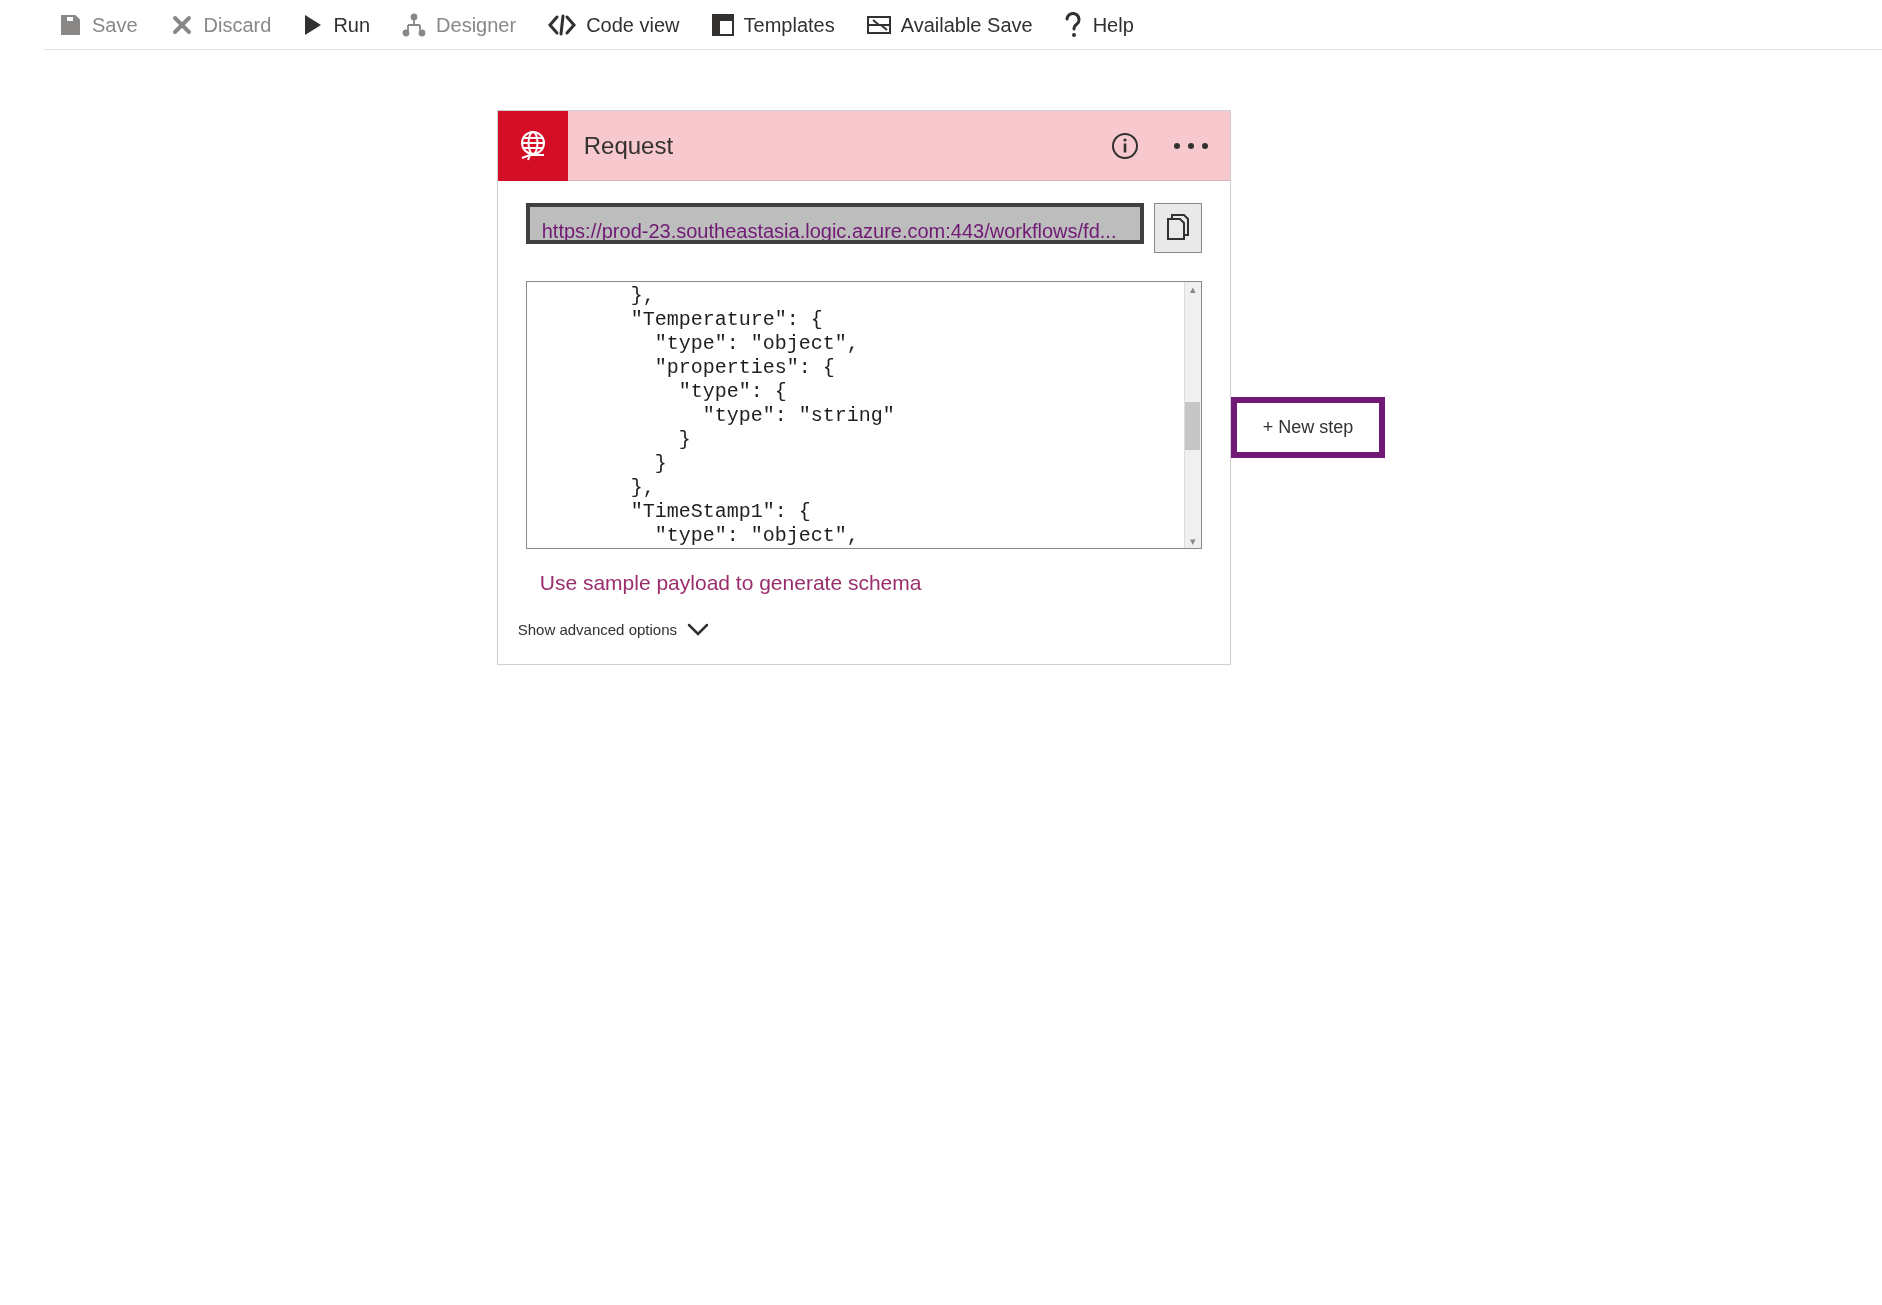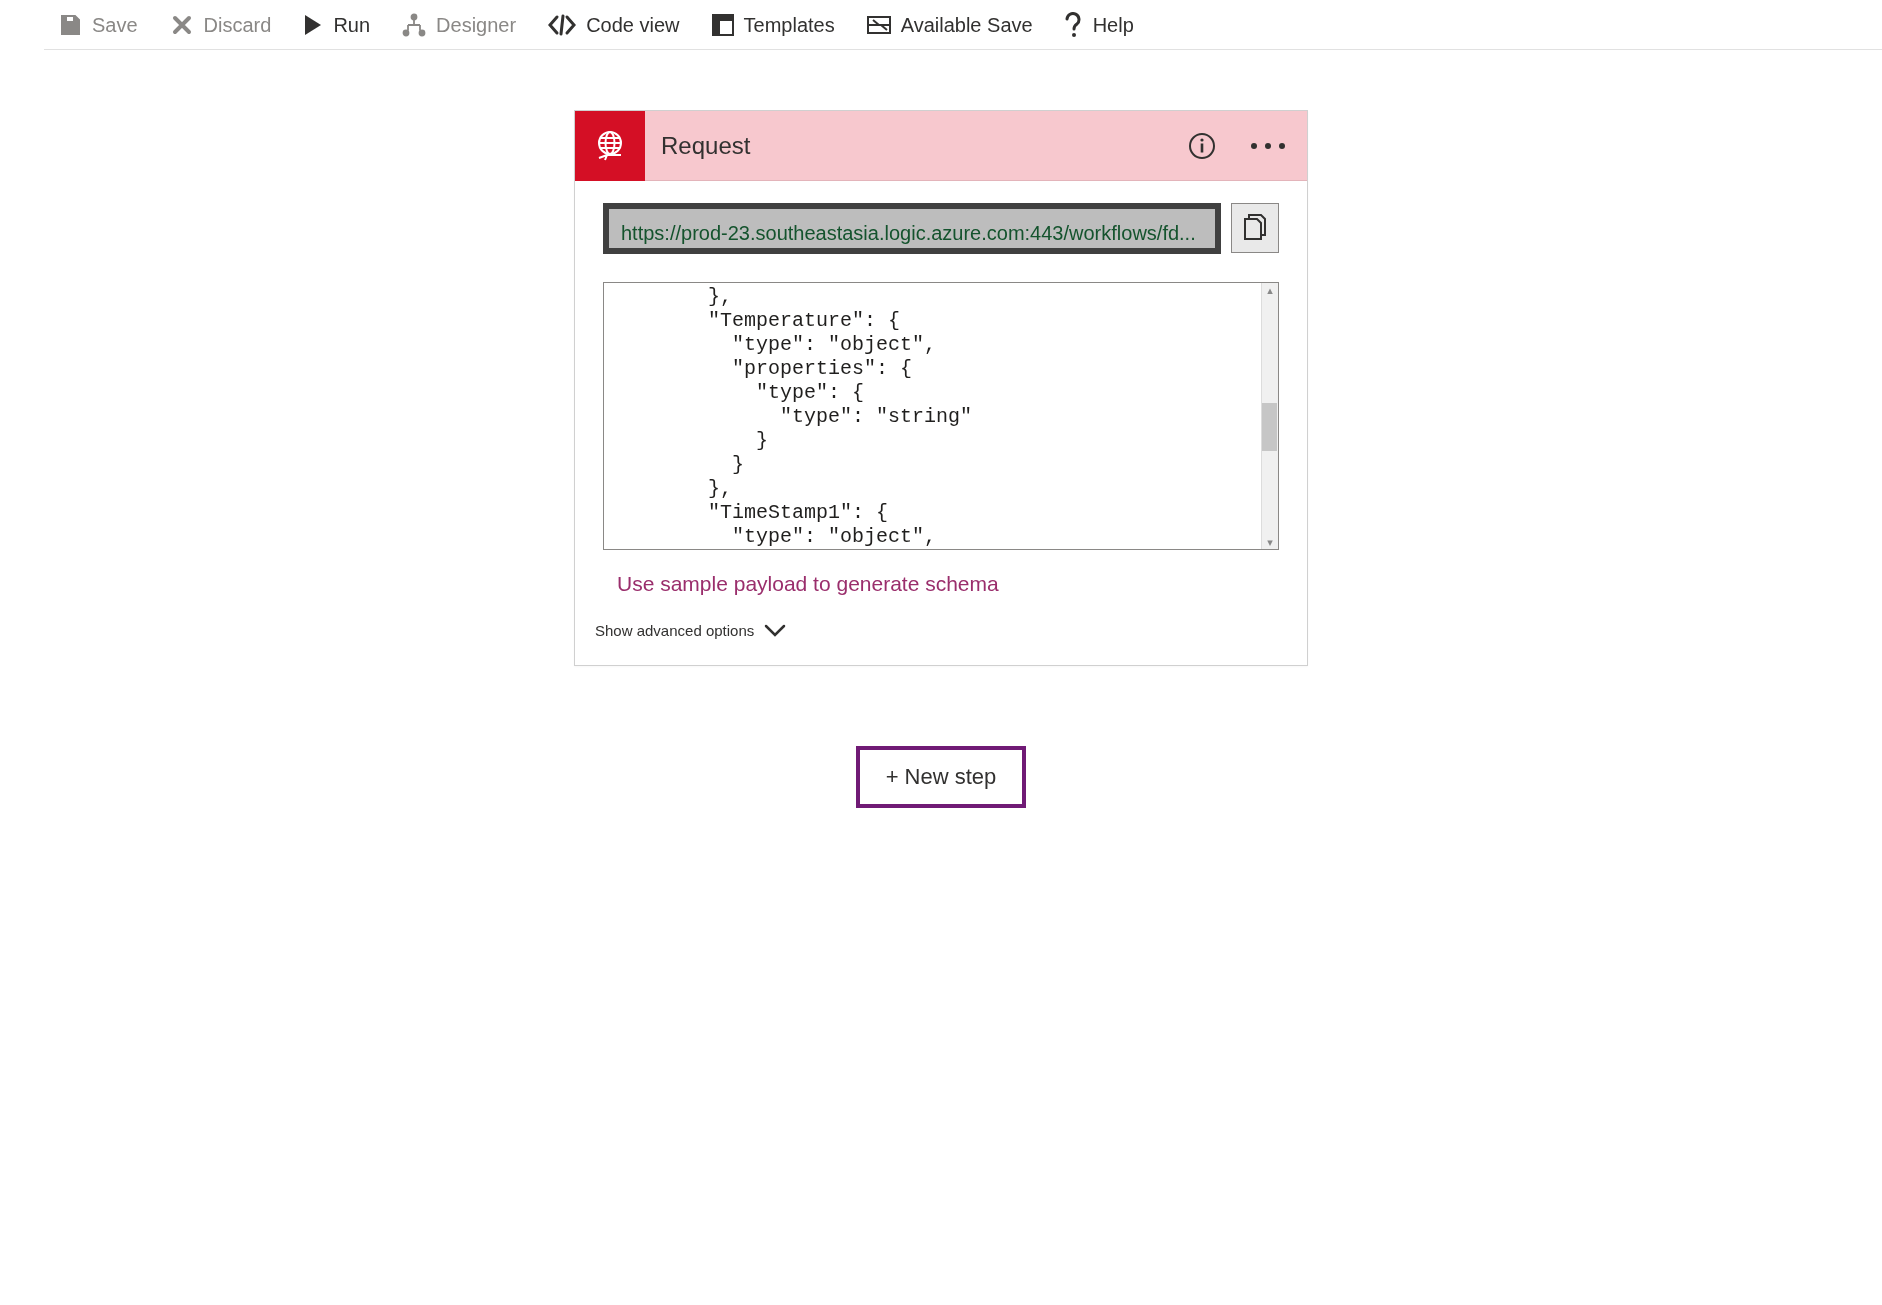--- a/index.html
+++ b/index.html
@@ -99,24 +99,24 @@
     font-weight: 400;
     color: #323130;
     margin: 10px 0 12px 0;
   }
   .url-row {
     display:flex; gap:10px; align-items:stretch;
     margin-bottom: 28px;
   }
   .url-input {
     flex: 1 1 auto;
-    height: 51px;
-    border: 6px solid #404040;
+    height: 41px;
+    border: 4px solid #404040;
     background: #bdbdbd;
-    color: #14532d;
+    color: #701a75;
     font-size: 20px;
     font-family: inherit;
     padding: 0 12px;
     white-space: nowrap;
     overflow: hidden;
     text-overflow: ellipsis;
     line-height: 48px;
   }
   .copy-btn {
     width: 48px; height: 50px;
@@ -177,23 +177,23 @@
     cursor:pointer;
     margin-left: -8px;
   }
   .advanced-row svg { display:block; }
   .new-step-wrap {
     display:flex;
     justify-content:center;
     margin-top: 80px;
   }
   .new-step-btn {
-    border: 4px solid #701a75;
+    border: 6px solid #701a75;
     background: #ffffff;
-    font-size: 22px;
+    font-size: 18px;
     color: #323130;
     padding: 14px 26px;
     cursor:pointer;
     font-family: inherit;
   }
 </style>
 </head>
 <body>
 
 <div class="toolbar">
@@ -276,21 +276,21 @@
       <svg width="18" height="26" viewBox="0 0 18 26">
         <path d="M2 7 a6 6 0 1 1 10 5 c-2 1.5-3 2-3 5" stroke="#323130" stroke-width="3" fill="none" stroke-linecap="round"></path>
         <circle cx="9" cy="23" r="2" fill="#323130"></circle>
       </svg>
     </span>
     <span>Help</span>
   </div>
 </div>
 
 <div class="canvas">
-  <div style="display:flex;flex-direction:column;align-items:center;">
+  <div style="display:flex;flex-direction:row;align-items:center;">
 
     <div class="card">
       <div class="card-header">
         <div class="icon-box">
           <svg width="38" height="38" viewBox="0 0 38 38" fill="none">
             <circle cx="19" cy="16" r="11" stroke="#ffffff" stroke-width="2"></circle>
             <ellipse cx="19" cy="16" rx="4.5" ry="11" stroke="#ffffff" stroke-width="2"></ellipse>
             <path d="M8 16 H30 M9 11 H29 M9 21 H29" stroke="#ffffff" stroke-width="2"></path>
             <path d="M8 31 L16 28 L14 33" stroke="#ffffff" stroke-width="2" fill="none"></path>
             <path d="M16 28 L30 28" stroke="#ffffff" stroke-width="2"></path>

